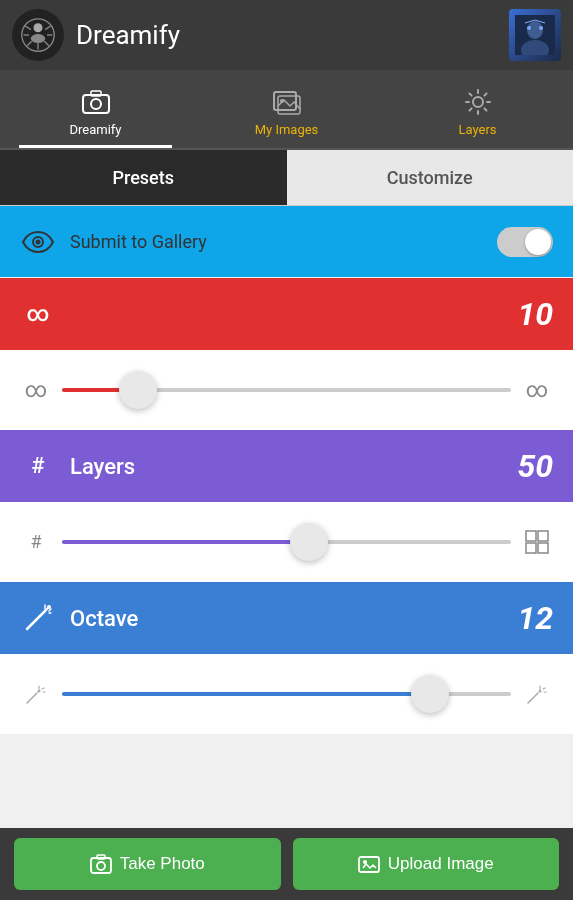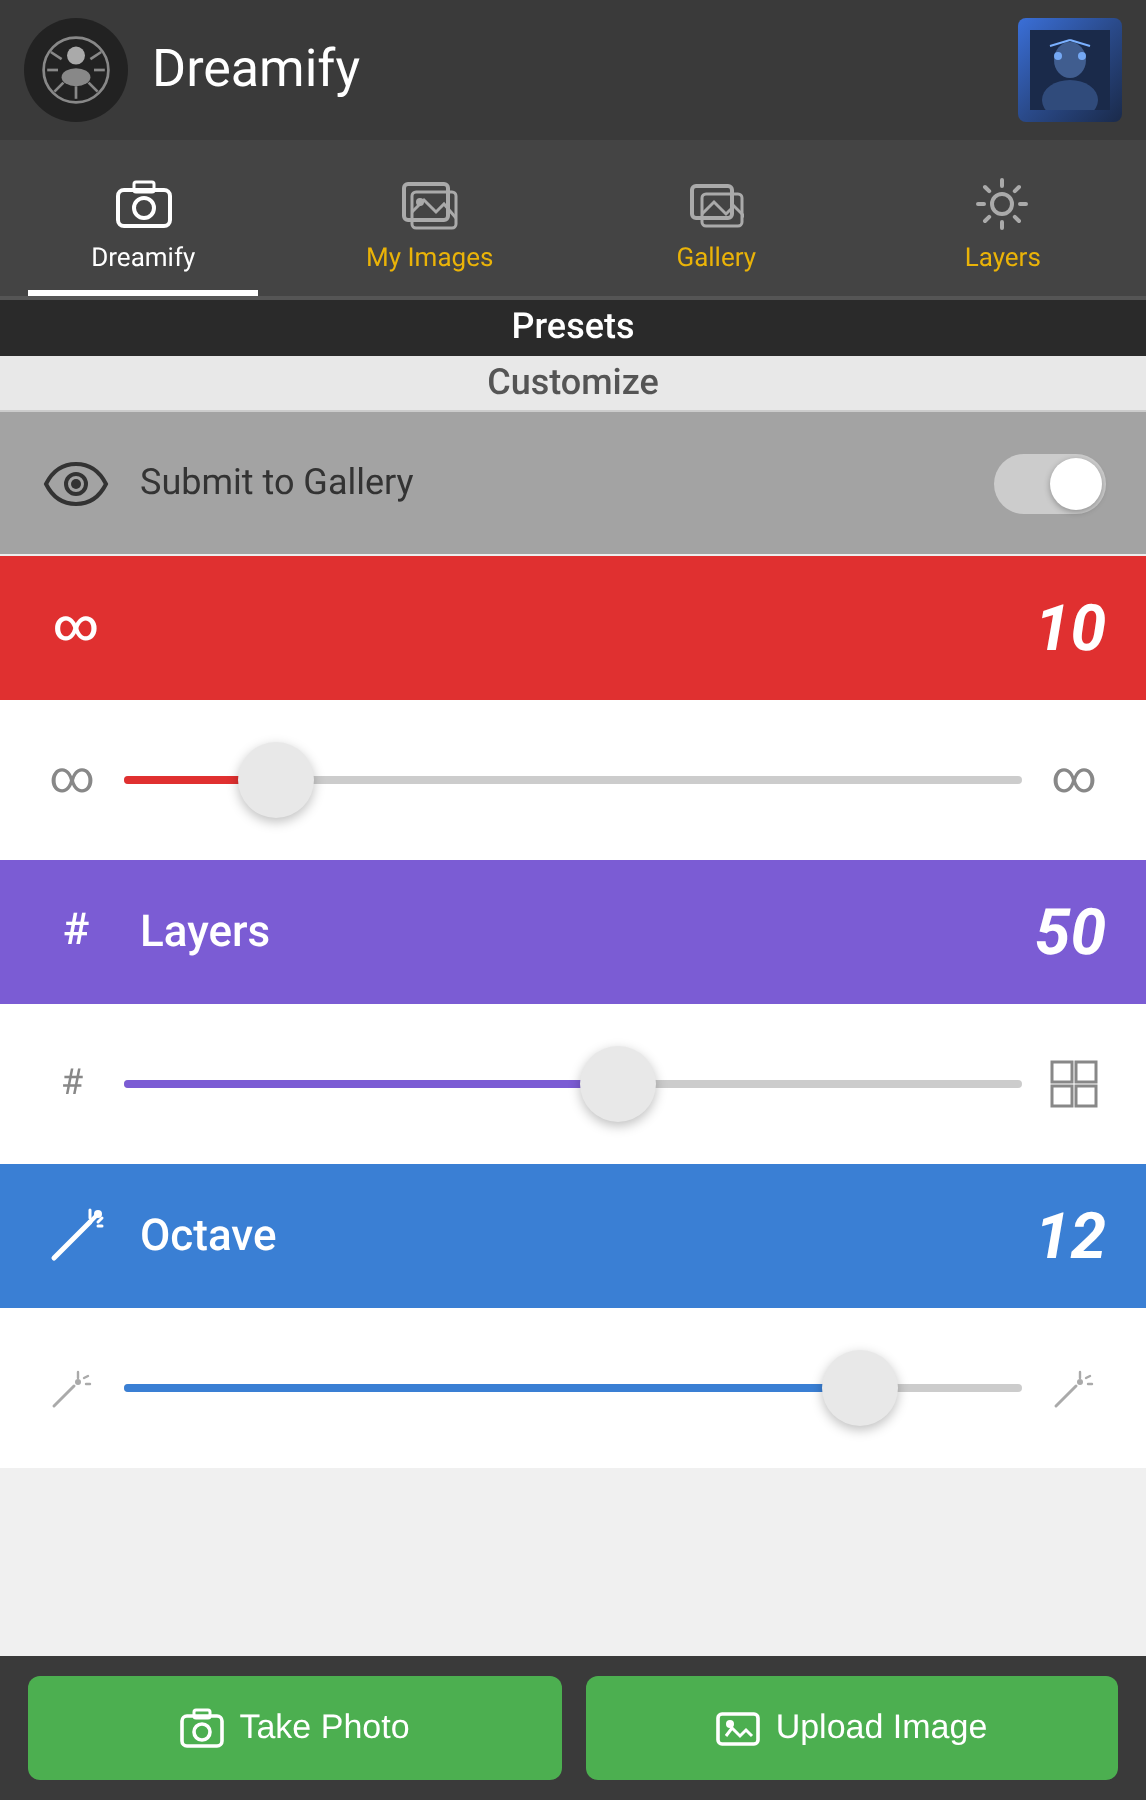--- a/index.html
+++ b/index.html
@@ -88,21 +88,20 @@
       align-items: center;
       justify-content: center;
     }
     .nav-label { font-size: 13px; }
 
     
     .tab-bar {
       display: flex;
       height: 56px;
       border-bottom: 1px solid #ccc;
-      flex-direction: column;
     }
     .tab {
       flex: 1;
       display: flex;
       align-items: center;
       justify-content: center;
       font-size: 18px;
       cursor: pointer;
       font-weight: 500;
     }
@@ -113,21 +112,21 @@
     .tab.inactive {
       background: #e8e8e8;
       color: #555555;
     }
 
     
     .submit-row {
       display: flex;
       align-items: center;
       padding: 16px 20px;
-      background: #a3a3a3;
+      background: #0ea5e9;
       height: 72px;
       border-bottom: 1px solid #eeeeee;
     }
     .submit-eye {
       width: 36px;
       height: 36px;
       margin-right: 14px;
       display: flex;
       align-items: center;
       justify-content: center;
@@ -342,30 +341,20 @@
       <svg width="28" height="26" viewBox="0 0 28 26" fill="none">
         <rect x="1" y="3" width="22" height="18" rx="2" stroke="#aaa" stroke-width="2" fill="none"></rect>
         <rect x="5" y="7" width="22" height="18" rx="2" stroke="#aaa" stroke-width="1.5" fill="none"></rect>
         <path d="M5 17 L11 11 L17 17 L21 13 L27 20" stroke="#aaa" stroke-width="1.5" fill="none"></path>
         <circle cx="9" cy="12" r="2" fill="#aaa"></circle>
       </svg>
     </div>
     <span class="nav-label">My Images</span>
   </div>
 
-  <div class="nav-item">
-    <div class="nav-icon">
-      <svg width="28" height="26" viewBox="0 0 28 26" fill="none">
-        <rect x="2" y="4" width="20" height="16" rx="2" stroke="#aaa" stroke-width="2" fill="none"></rect>
-        <rect x="7" y="8" width="20" height="16" rx="2" stroke="#aaa" stroke-width="1.5" fill="none"></rect>
-        <path d="M7 18 L13 12 L19 18 L23 14 L29 20" stroke="#aaa" stroke-width="1.5" fill="none"></path>
-      </svg>
-    </div>
-    <span class="nav-label">Gallery</span>
-  </div>
 
   <div class="nav-item">
     <div class="nav-icon">
       <svg width="28" height="28" viewBox="0 0 28 28" fill="none">
         <circle cx="14" cy="14" r="5" stroke="#aaa" stroke-width="2" fill="none"></circle>
         <path d="M14 2 L14 5 M14 23 L14 26 M2 14 L5 14 M23 14 L26 14 M5.5 5.5 L7.6 7.6 M20.4 20.4 L22.5 22.5 M22.5 5.5 L20.4 7.6 M7.6 20.4 L5.5 22.5" stroke="#aaa" stroke-width="2" stroke-linecap="round"></path>
       </svg>
     </div>
     <span class="nav-label">Layers</span>
   </div>

